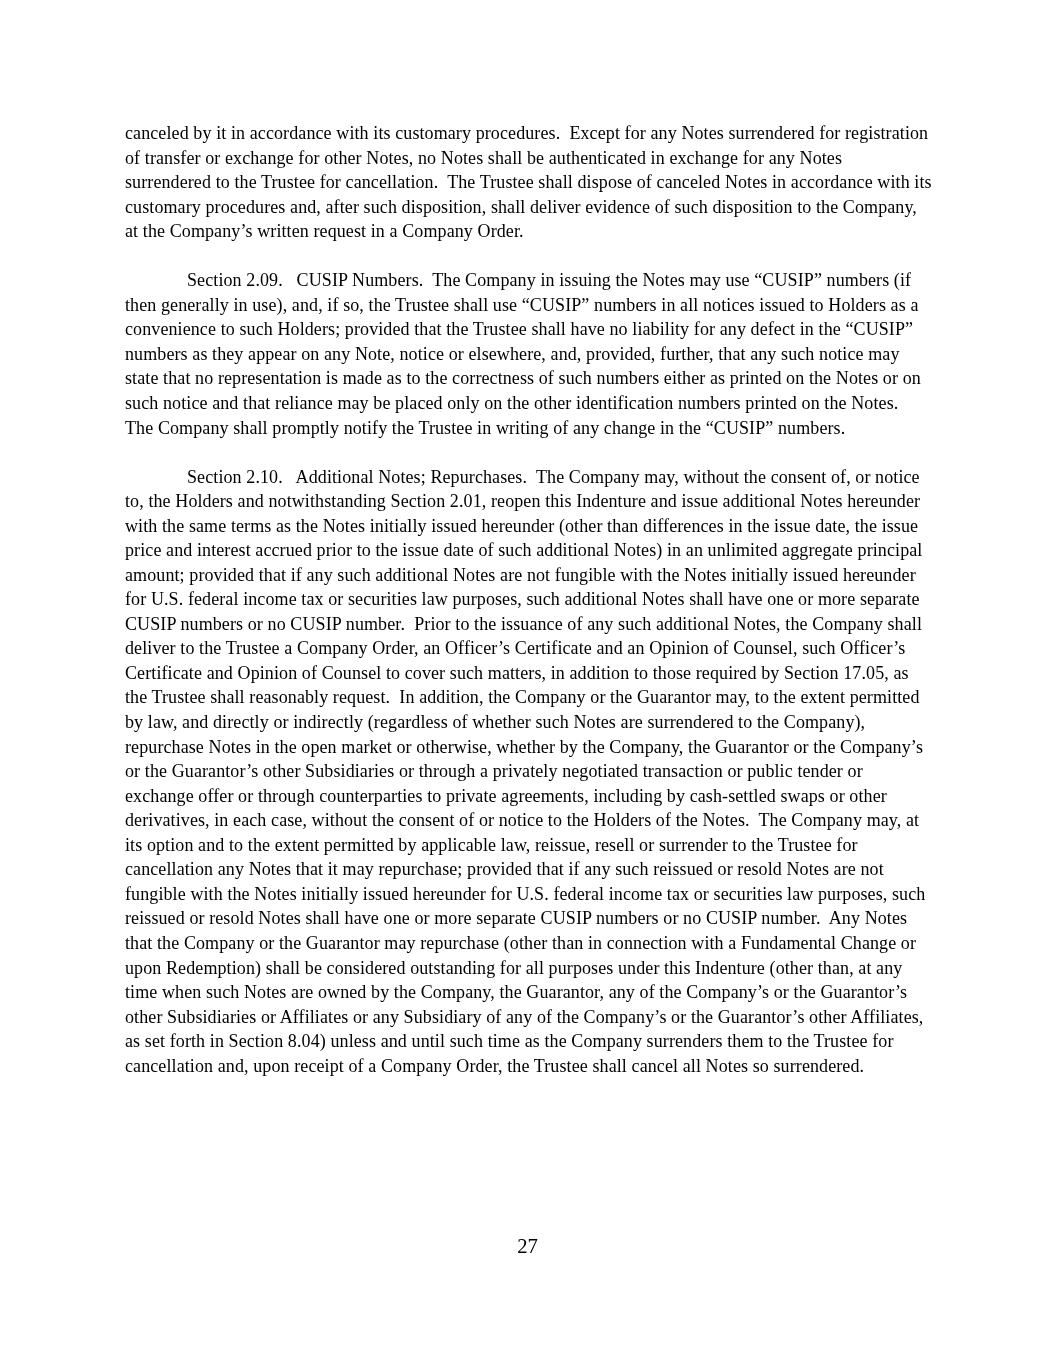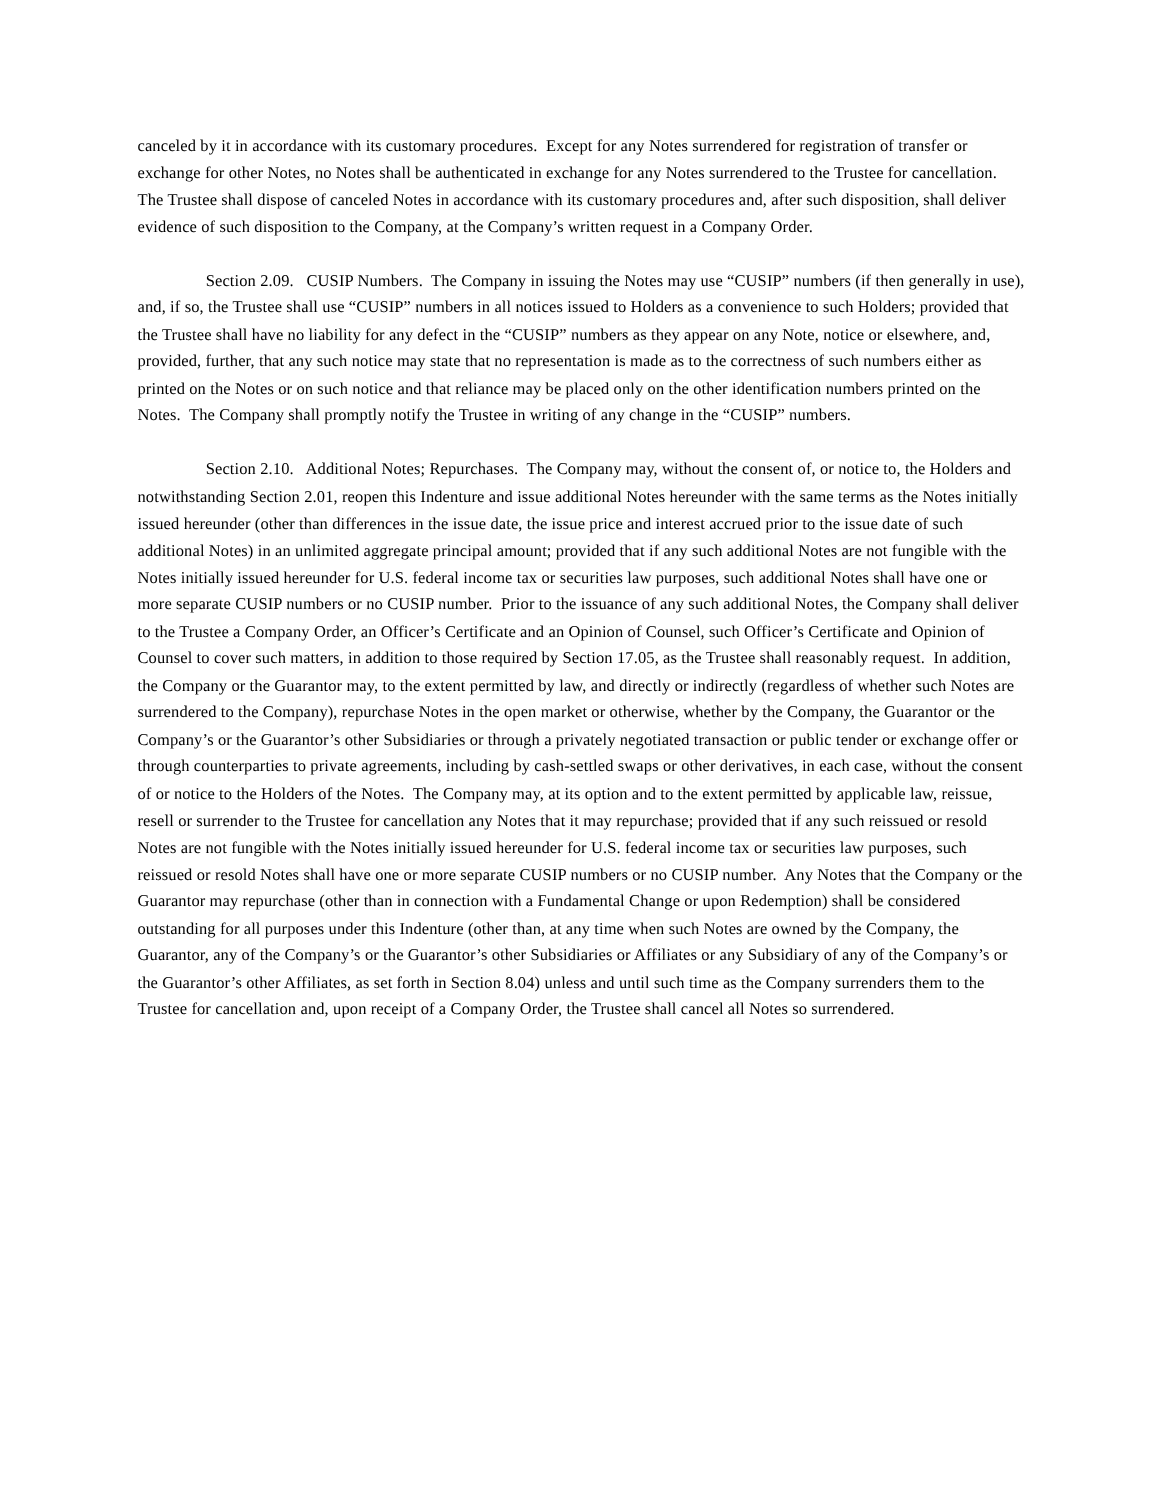--- a/index.html
+++ b/index.html
@@ -17,21 +17,21 @@
     overflow: hidden;
   }
   .page-body {
     position: absolute;
     left: 125px;
     top: 121px;
     width: 807px;
   }
   .para {
     margin: 0 0 24.5px 0;
-    font-size: 15px;
+    font-size: 18px;
     line-height: 24.55px;
     text-align: left;
     white-space: pre-wrap;
     letter-spacing: 0.1px;
   }
   .para.indent {
     text-indent: 62px;
   }
   .para:last-child {
     margin-bottom: 0;
@@ -53,13 +53,14 @@
 </style>
 </head>
 <body>
 
 <div class="page">
   <div class="page-body">
       <p class="para"><span class="run-roman">canceled by it in accordance with its customary procedures.  Except for any Notes surrendered for registration of transfer or exchange for other Notes, no Notes shall be authenticated in exchange for any Notes surrendered to the Trustee for cancellation.  The Trustee shall dispose of canceled Notes in accordance with its customary procedures and, after such disposition, shall deliver evidence of such disposition to the Company, at the Company’s written request in a Company Order.</span></p>
       <p class="para indent"><span class="run-roman">Section 2.09.   </span><span class="run-italic">CUSIP Numbers.</span><span class="run-roman">  The Company in issuing the Notes may use “CUSIP” numbers (if then generally in use), and, if so, the Trustee shall use “CUSIP” numbers in all notices issued to Holders as a convenience to such Holders; </span><span class="run-italic">provided</span><span class="run-roman"> that the Trustee shall have no liability for any defect in the “CUSIP” numbers as they appear on any Note, notice or elsewhere, and, </span><span class="run-italic">provided, further,</span><span class="run-roman"> that any such notice may state that no representation is made as to the correctness of such numbers either as printed on the Notes or on such notice and that reliance may be placed only on the other identification numbers printed on the Notes.  The Company shall promptly notify the Trustee in writing of any change in the “CUSIP” numbers.</span></p>
       <p class="para indent"><span class="run-roman">Section 2.10.   </span><span class="run-italic">Additional Notes; Repurchases.</span><span class="run-roman">  The Company may, without the consent of, or notice to, the Holders and notwithstanding Section 2.01, reopen this Indenture and issue additional Notes hereunder with the same terms as the Notes initially issued hereunder (other than differences in the issue date, the issue price and interest accrued prior to the issue date of such additional Notes) in an unlimited aggregate principal amount; </span><span class="run-italic">provided</span><span class="run-roman"> that if any such additional Notes are not fungible with the Notes initially issued hereunder for U.S. federal income tax or securities law purposes, such additional Notes shall have one or more separate CUSIP numbers or no CUSIP number.  Prior to the issuance of any such additional Notes, the Company shall deliver to the Trustee a Company Order, an Officer’s Certificate and an Opinion of Counsel, such Officer’s Certificate and Opinion of Counsel to cover such matters, in addition to those required by Section 17.05, as the Trustee shall reasonably request.  In addition, the Company or the Guarantor may, to the extent permitted by law, and directly or indirectly (regardless of whether such Notes are surrendered to the Company), repurchase Notes in the open market or otherwise, whether by the Company, the Guarantor or the Company’s or the Guarantor’s other Subsidiaries or through a privately negotiated transaction or public tender or exchange offer or through counterparties to private agreements, including by cash-settled swaps or other derivatives, in each case, without the consent of or notice to the Holders of the Notes.  The Company may, at its option and to the extent permitted by applicable law, reissue, resell or surrender to the Trustee for cancellation any Notes that it may repurchase; </span><span class="run-italic">provided</span><span class="run-roman"> that if any such reissued or resold Notes are not fungible with the Notes initially issued hereunder for U.S. federal income tax or securities law purposes, such reissued or resold Notes shall have one or more separate CUSIP numbers or no CUSIP number.  Any Notes that the Company or the Guarantor may repurchase (other than in connection with a Fundamental Change or upon Redemption) shall be considered outstanding for all purposes under this Indenture (other than, at any time when such Notes are owned by the Company, the Guarantor, any of the Company’s or the Guarantor’s other Subsidiaries or Affiliates or any Subsidiary of any of the Company’s or the Guarantor’s other Affiliates, as set forth in Section 8.04) unless and until such time as the Company surrenders them to the Trustee for cancellation and, upon receipt of a Company Order, the Trustee shall cancel all Notes so surrendered.</span></p>
     </div>
+  <div class="page-number">27</div>
 </div>
 
 </body></html>

